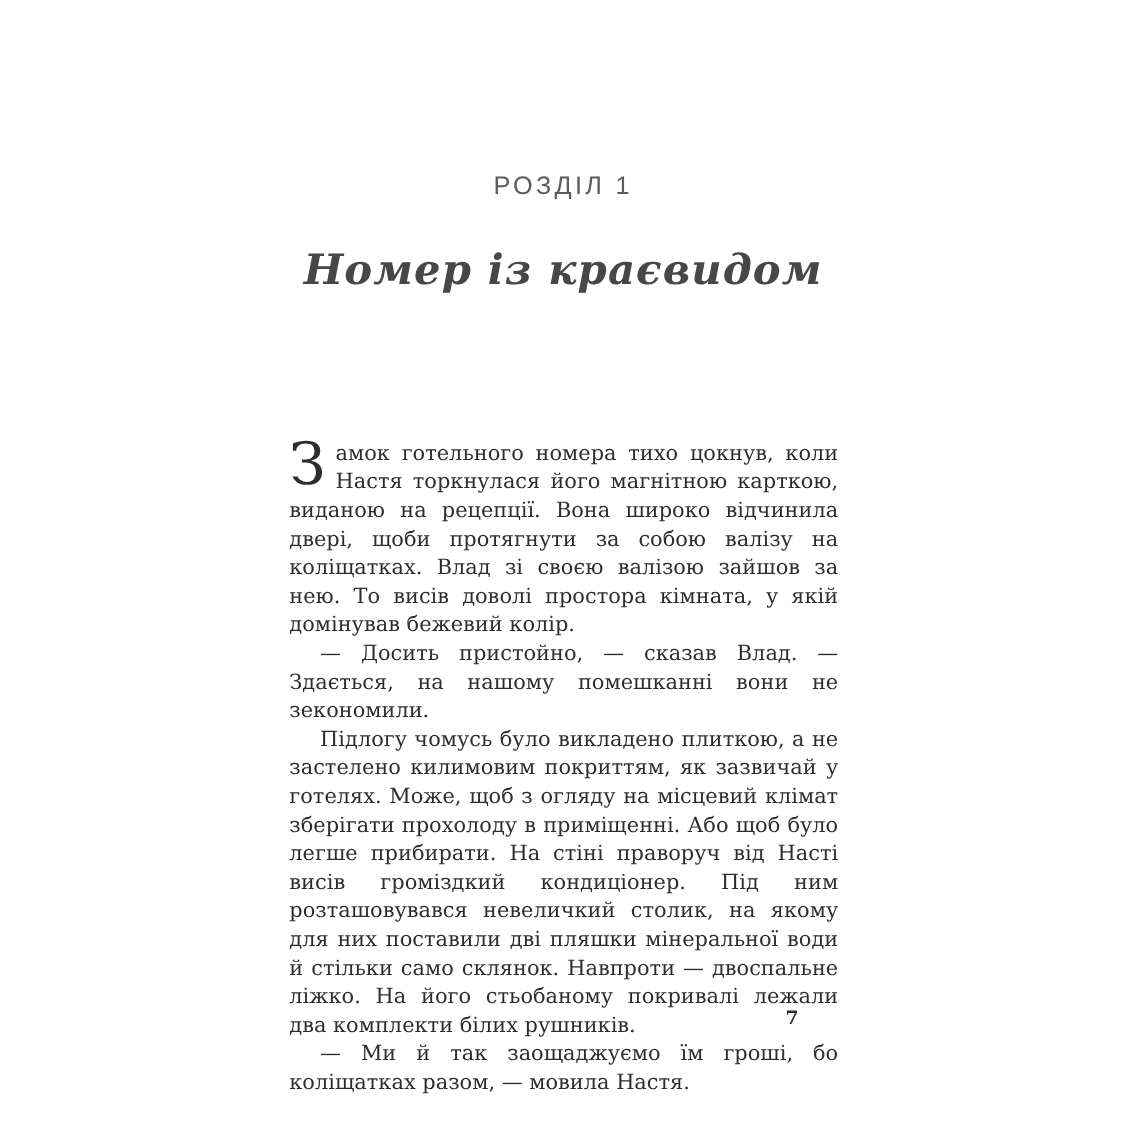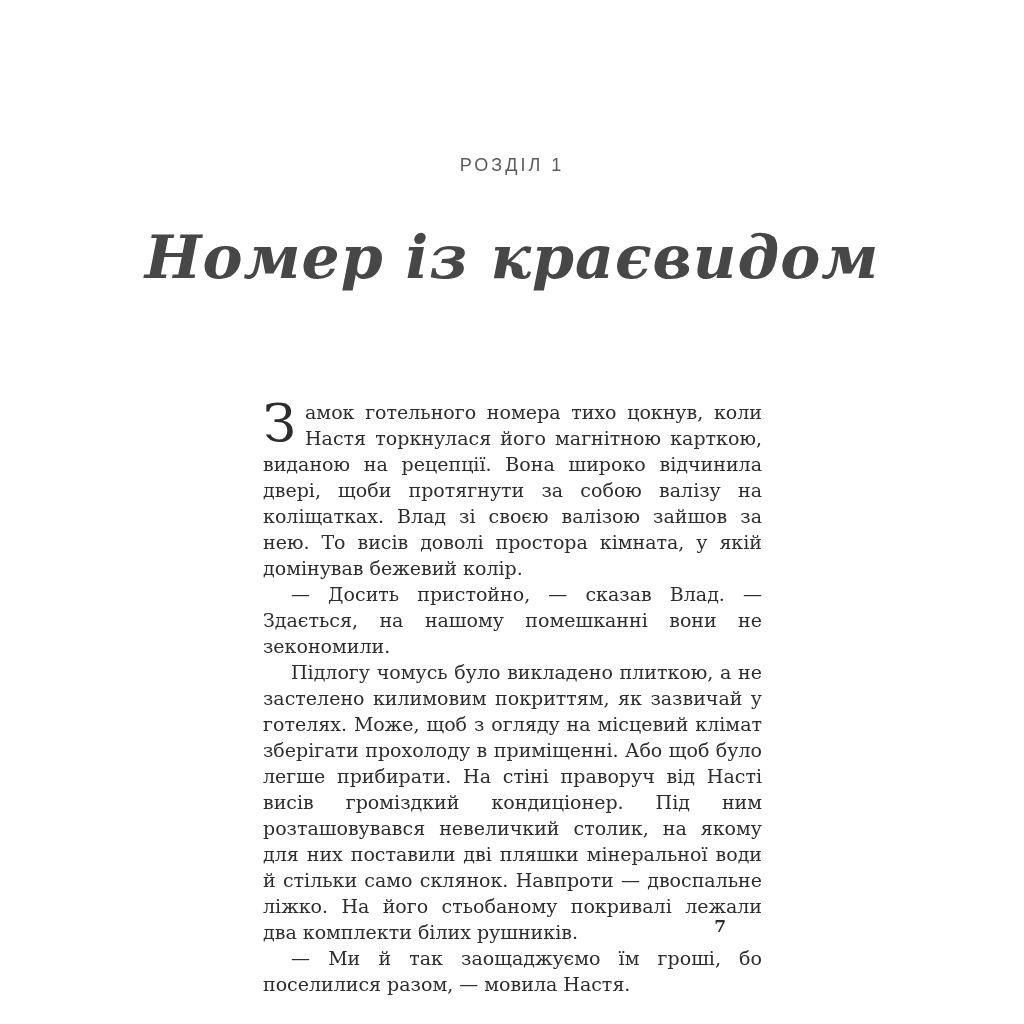--- a/index.html
+++ b/index.html
@@ -16,35 +16,35 @@
     font-family: "DejaVu Serif", serif;
   }
   .chapter-label {
     position: absolute;
     top: 155px;
     left: 0;
     width: 1024px;
     text-align: center;
     font-family: "Liberation Sans", sans-serif;
     font-weight: 400;
-    font-size: 18px;
+    font-size: 23px;
     letter-spacing: 3px;
     color: #5c5c5c;
   }
   .chapter-title {
     position: absolute;
     top: 222px;
     left: 0;
     width: 1024px;
     margin: 0;
     text-align: center;
     font-family: "DejaVu Serif", serif;
     font-style: italic;
     font-weight: bold;
-    font-size: 60px;
+    font-size: 38px;
     letter-spacing: 1px;
     color: #474747;
   }
   .body-text {
     position: absolute;
     top: 399px;
     left: 263px;
     width: 499px;
     font-size: 19px;
     line-height: 26px;
@@ -84,18 +84,18 @@
 <div class="book-page">
 
   <div class="chapter-label">РОЗДІЛ 1</div>
 
   <h1 class="chapter-title">Номер із краєвидом</h1>
 
   <div class="body-text">
     <p class="first-paragraph"><span class="dropcap">З</span><span>амок готельного номера тихо цокнув, коли Настя торкнулася його магнітною карткою, виданою на рецепції. Вона широко відчинила двері, щоби протягнути за собою валізу на коліщатках. Влад зі своєю валізою зайшов за нею. То висів доволі простора кімната, у якій домінував бежевий колір.</span></p>
     <p class="indent">— Досить пристойно, — сказав Влад. — Здається, на нашому помешканні вони не зекономили.</p>
     <p class="indent">Підлогу чомусь було викладено плиткою, а не застелено килимовим покриттям, як зазвичай у готелях. Може, щоб з огляду на місцевий клімат зберігати прохолоду в приміщенні. Або щоб було легше прибирати. На стіні праворуч від Насті висів громіздкий кондиціонер. Під ним розташовувався невеличкий столик, на якому для них поставили дві пляшки мінеральної води й стільки само склянок. Навпроти — двоспальне ліжко. На його стьобаному покривалі лежали два комплекти білих рушників.</p>
-    <p class="indent">— Ми й так заощаджуємо їм гроші, бо поселилися разом, — мовила Настя.</p>
+    <p class="indent">— Ми й так заощаджуємо їм гроші, бо коліщатках разом, — мовила Настя.</p>
   </div>
 
   <div class="page-number">7</div>
 
 </div>
 
 </body></html>

